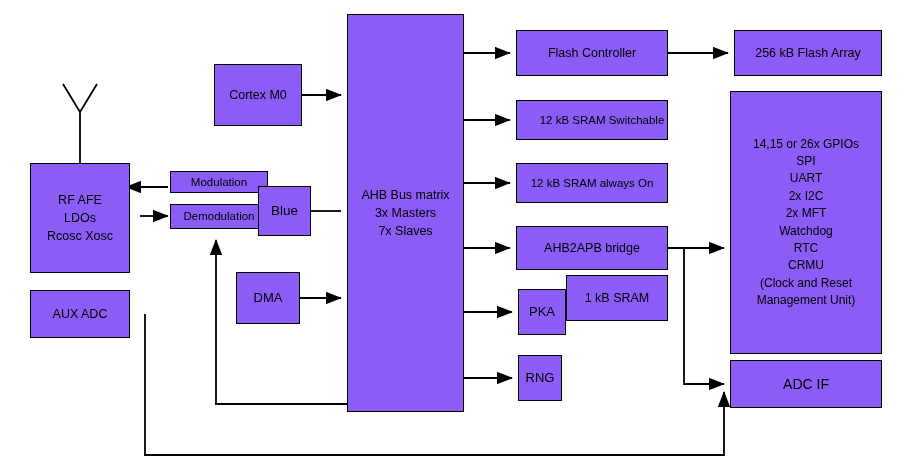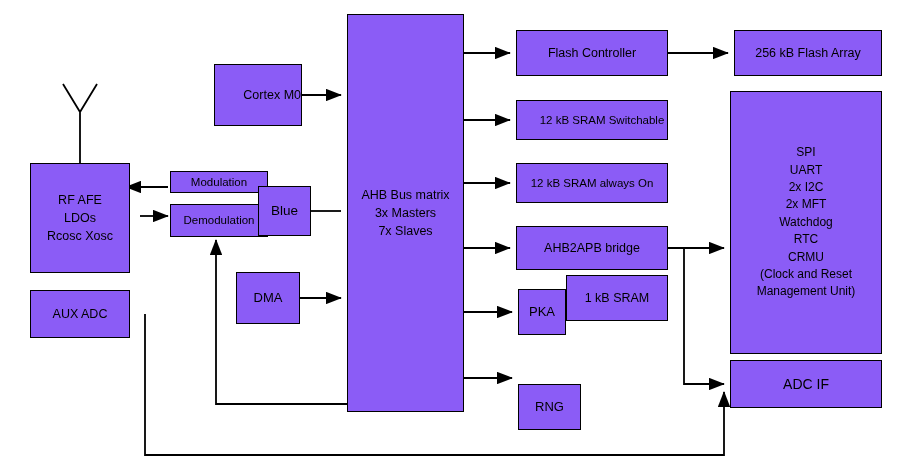--- a/index.html
+++ b/index.html
@@ -70,27 +70,27 @@
         <span class="ln">RF AFE</span>
         <span class="ln">LDOs</span>
         <span class="ln">Rcosc Xosc</span>
       </div>
       <div class="box" style="left: 30px; top: 290px; width: 100px; height: 48px; font-size: 12.5px;">
         <span class="ln">AUX ADC</span>
       </div>
       <div class="box" style="left: 170px; top: 171px; width: 98px; height: 22px; font-size: 11.5px;">
         <span class="ln">Modulation</span>
       </div>
-      <div class="box" style="left: 170px; top: 204px; width: 98px; height: 33px; font-size: 11.5px;">
+      <div class="box" style="left: 170px; top: 204px; width: 98px; height: 25px; font-size: 11.5px;">
         <span class="ln">Demodulation</span>
       </div>
       <div class="box" style="left: 258px; top: 186px; width: 53px; height: 50px; font-size: 13.5px;">
         <span class="ln">Blue</span>
       </div>
-      <div class="box" style="left: 214px; top: 64px; width: 88px; height: 62px; font-size: 12.5px; align-items: flex-end;">
+      <div class="box" style="left: 214px; top: 64px; width: 88px; height: 62px; font-size: 12.5px;">
         <span class="ln">Cortex M0</span>
       </div>
       <div class="box" style="left: 236px; top: 272px; width: 64px; height: 52px; font-size: 13px;">
         <span class="ln">DMA</span>
       </div>
       <div class="box" style="left: 347px; top: 14px; width: 117px; height: 398px; font-size: 12.5px;">
         <span class="ln">AHB Bus matrix</span>
         <span class="ln">3x Masters</span>
         <span class="ln">7x Slaves</span>
       </div>
@@ -108,24 +108,25 @@
       </div>
       <div class="box" style="left: 516px; top: 226px; width: 152px; height: 44px; font-size: 12.5px;">
         <span class="ln">AHB2APB bridge</span>
       </div>
       <div class="box" style="left: 518px; top: 289px; width: 48px; height: 46px; font-size: 13px;">
         <span class="ln">PKA</span>
       </div>
       <div class="box" style="left: 566px; top: 275px; width: 102px; height: 46px; font-size: 12.5px;">
         <span class="ln">1 kB SRAM</span>
       </div>
-      <div class="box" style="left: 518px; top: 355px; width: 63px; height: 46px; font-size: 13px; margin-top: 29px;">
+      <div class="box" style="left: 518px; top: 355px; width: 44px; height: 46px; font-size: 13px;">
         <span class="ln">RNG</span>
       </div>
       <div class="box" style="left: 730px; top: 91px; width: 152px; height: 263px; font-size: 12px;">
+        <span class="ln">14,15 or 26x GPIOs</span>
         <span class="ln">SPI</span>
         <span class="ln">UART</span>
         <span class="ln">2x I2C</span>
         <span class="ln">2x MFT</span>
         <span class="ln">Watchdog</span>
         <span class="ln">RTC</span>
         <span class="ln">CRMU</span>
         <span class="ln">(Clock and Reset</span>
         <span class="ln">Management Unit)</span>
       </div>

